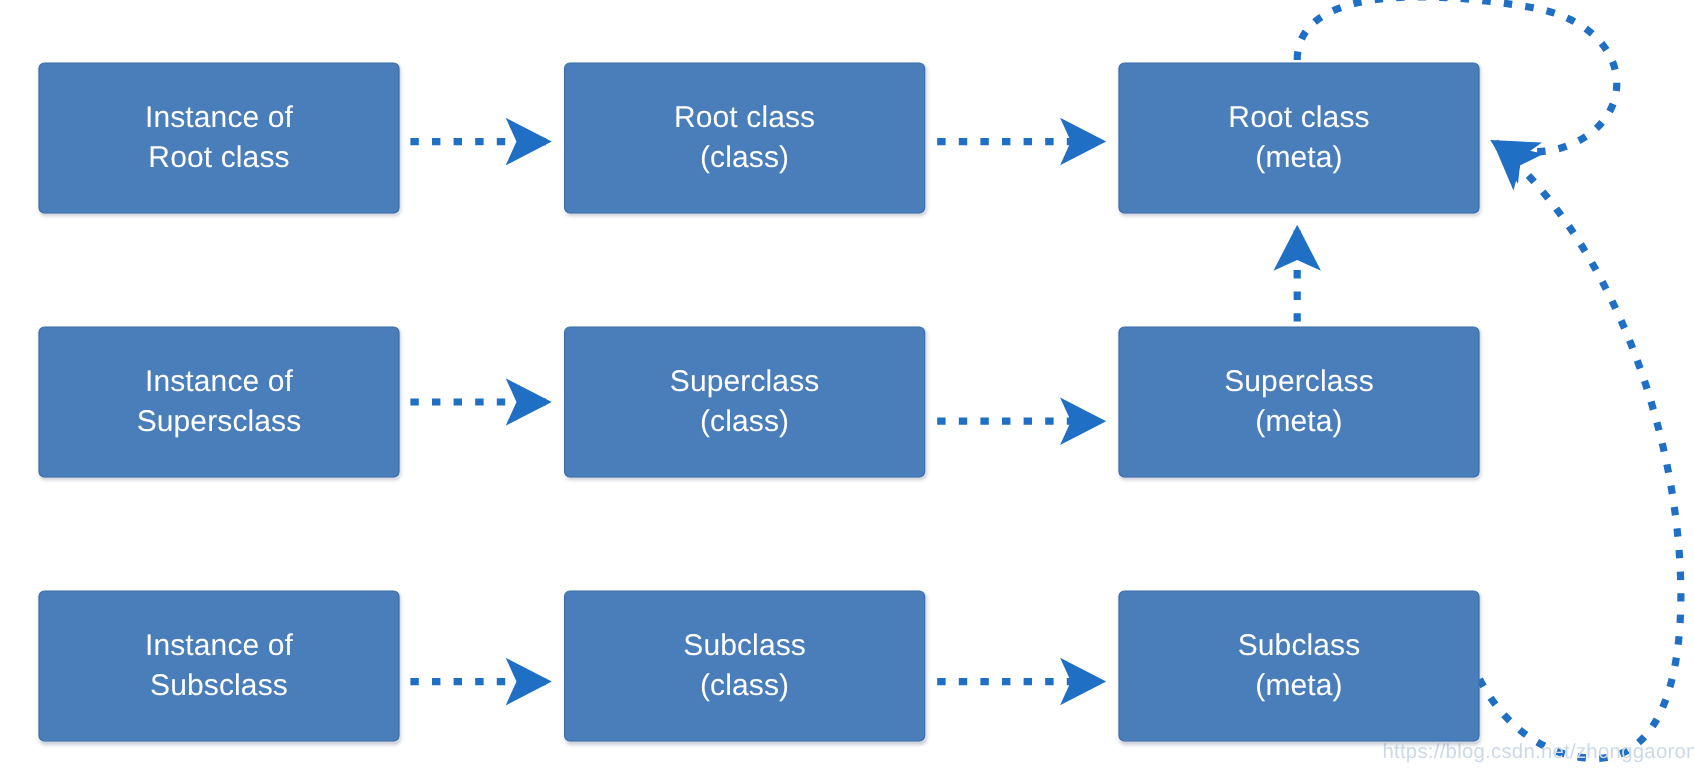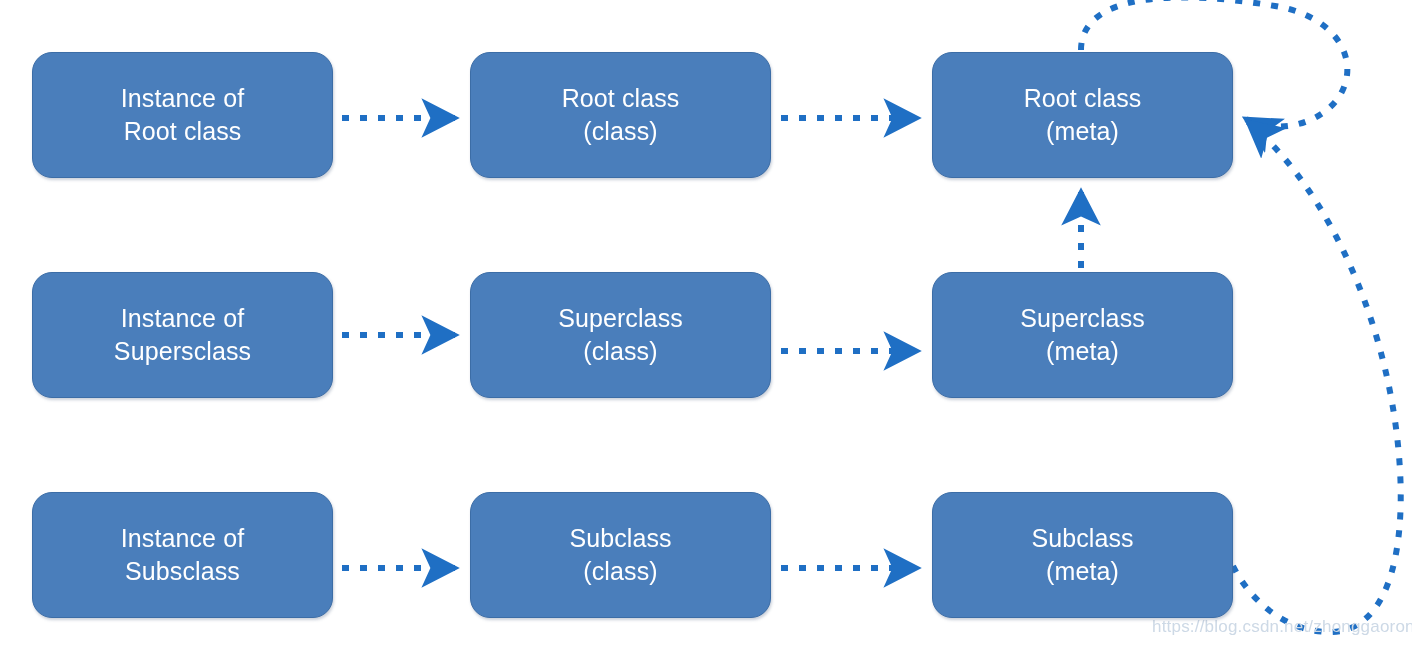--- a/index.html
+++ b/index.html
@@ -22,21 +22,21 @@
     left: 0;
     top: 0;
     width: 1412px;
     height: 648px;
   }
   .node {
     position: absolute;
     box-sizing: border-box;
     background: #4a7ebb;
     border: 1.6px solid #3c6da6;
-    border-radius: 20px;
+    border-radius: 5px;
     box-shadow: 1px 2px 3px rgba(90,110,140,0.32);
     display: flex;
     align-items: center;
     justify-content: center;
     z-index: 2;
   }
   .node-label {
     color: #ffffff;
     font-size: 25px;
     line-height: 1.32;

